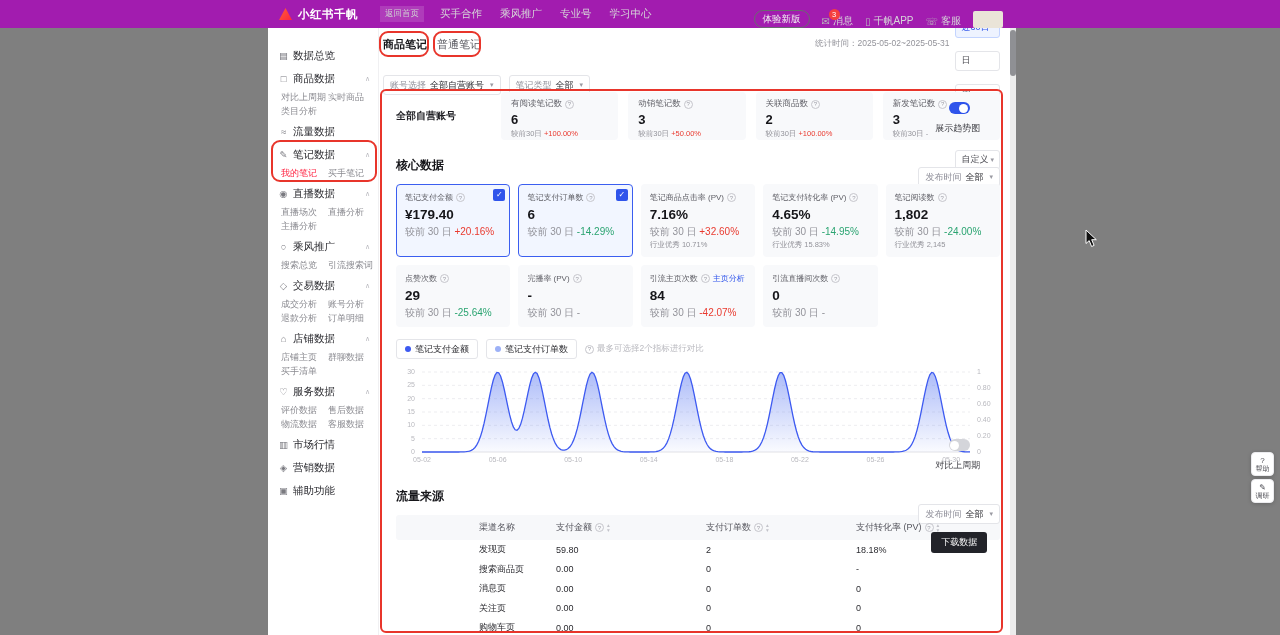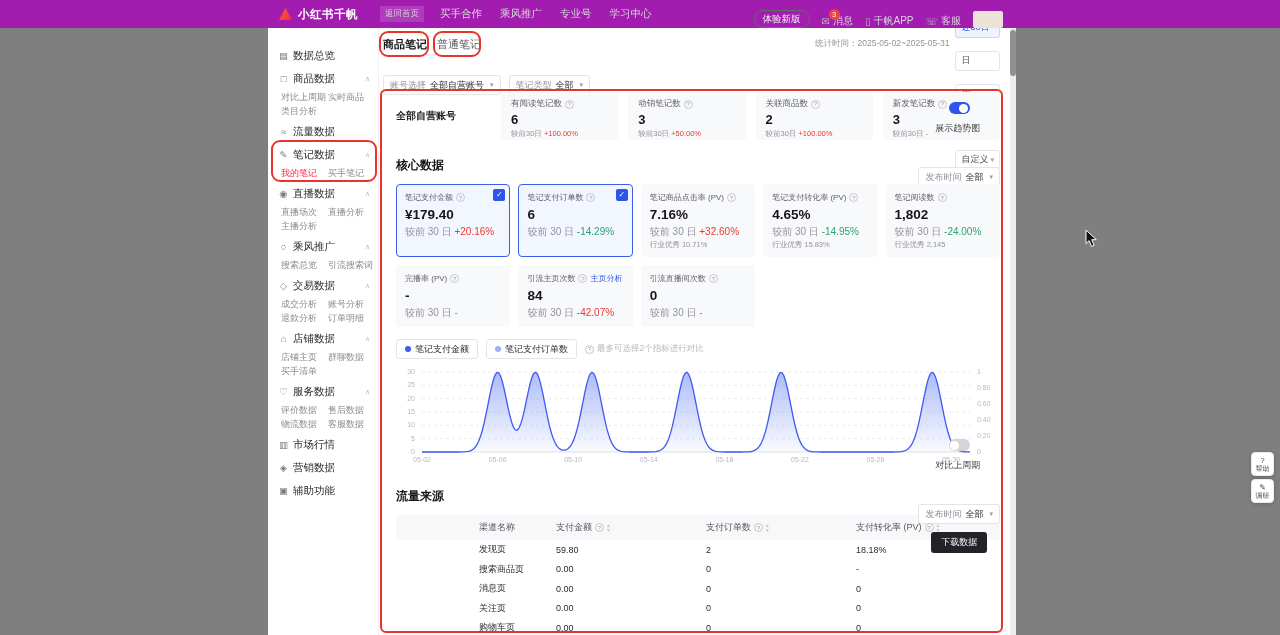--- a/index.html
+++ b/index.html
@@ -369,20 +369,28 @@
           <div class="card-lb">
             <span class="card-lbt">笔记阅读数</span>
             <span class="q">?</span>
           </div>
           <div class="card-val">1,802</div>
           <div class="card-cmp"><span>较前 30 日 </span><span class="delta down">-24.00%</span></div>
           <div class="card-ind">行业优秀 2,145</div>
         </div>
         <div class="card">
           <div class="card-lb">
+            <span class="card-lbt">点赞次数</span>
+            <span class="q">?</span>
+          </div>
+          <div class="card-val">29</div>
+          <div class="card-cmp"><span>较前 30 日 </span><span class="delta down">-25.64%</span></div>
+        </div>
+        <div class="card">
+          <div class="card-lb">
             <span class="card-lbt">完播率 (PV)</span>
             <span class="q">?</span>
           </div>
           <div class="card-val">-</div>
           <div class="card-cmp"><span>较前 30 日 </span><span class="delta flat">-</span></div>
         </div>
         <div class="card">
           <div class="card-lb">
             <span class="card-lbt">引流主页次数</span>
             <span class="q">?</span>

